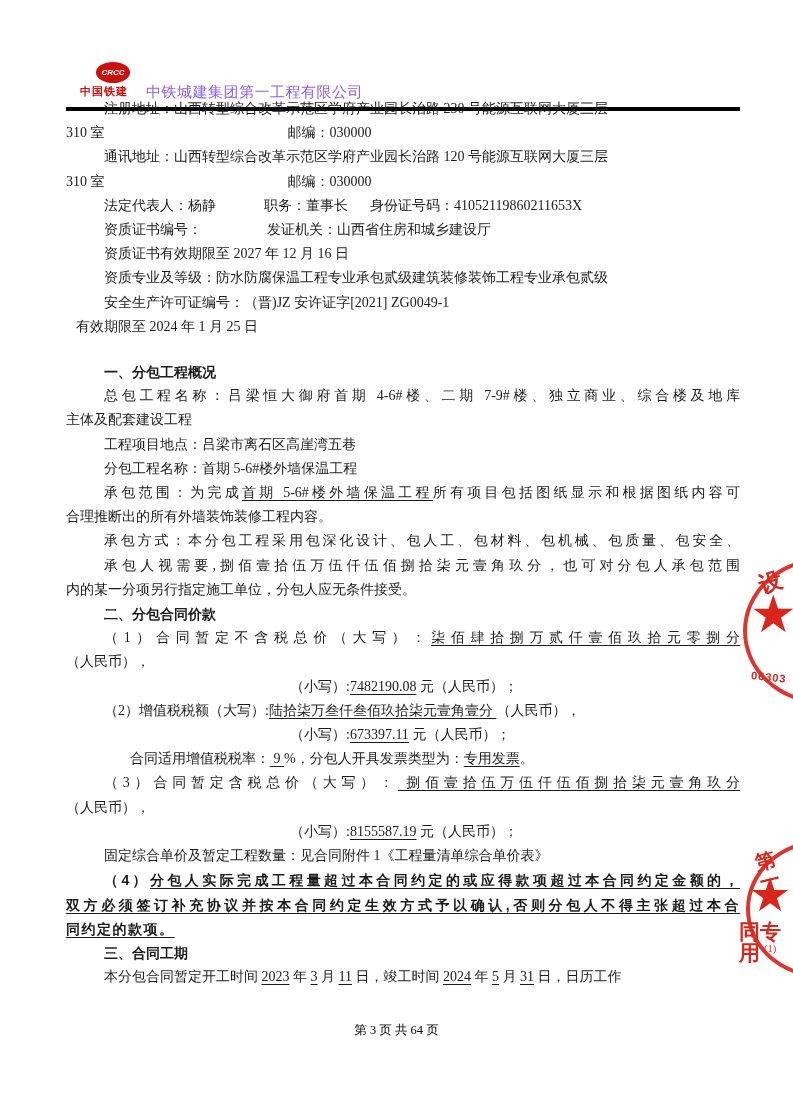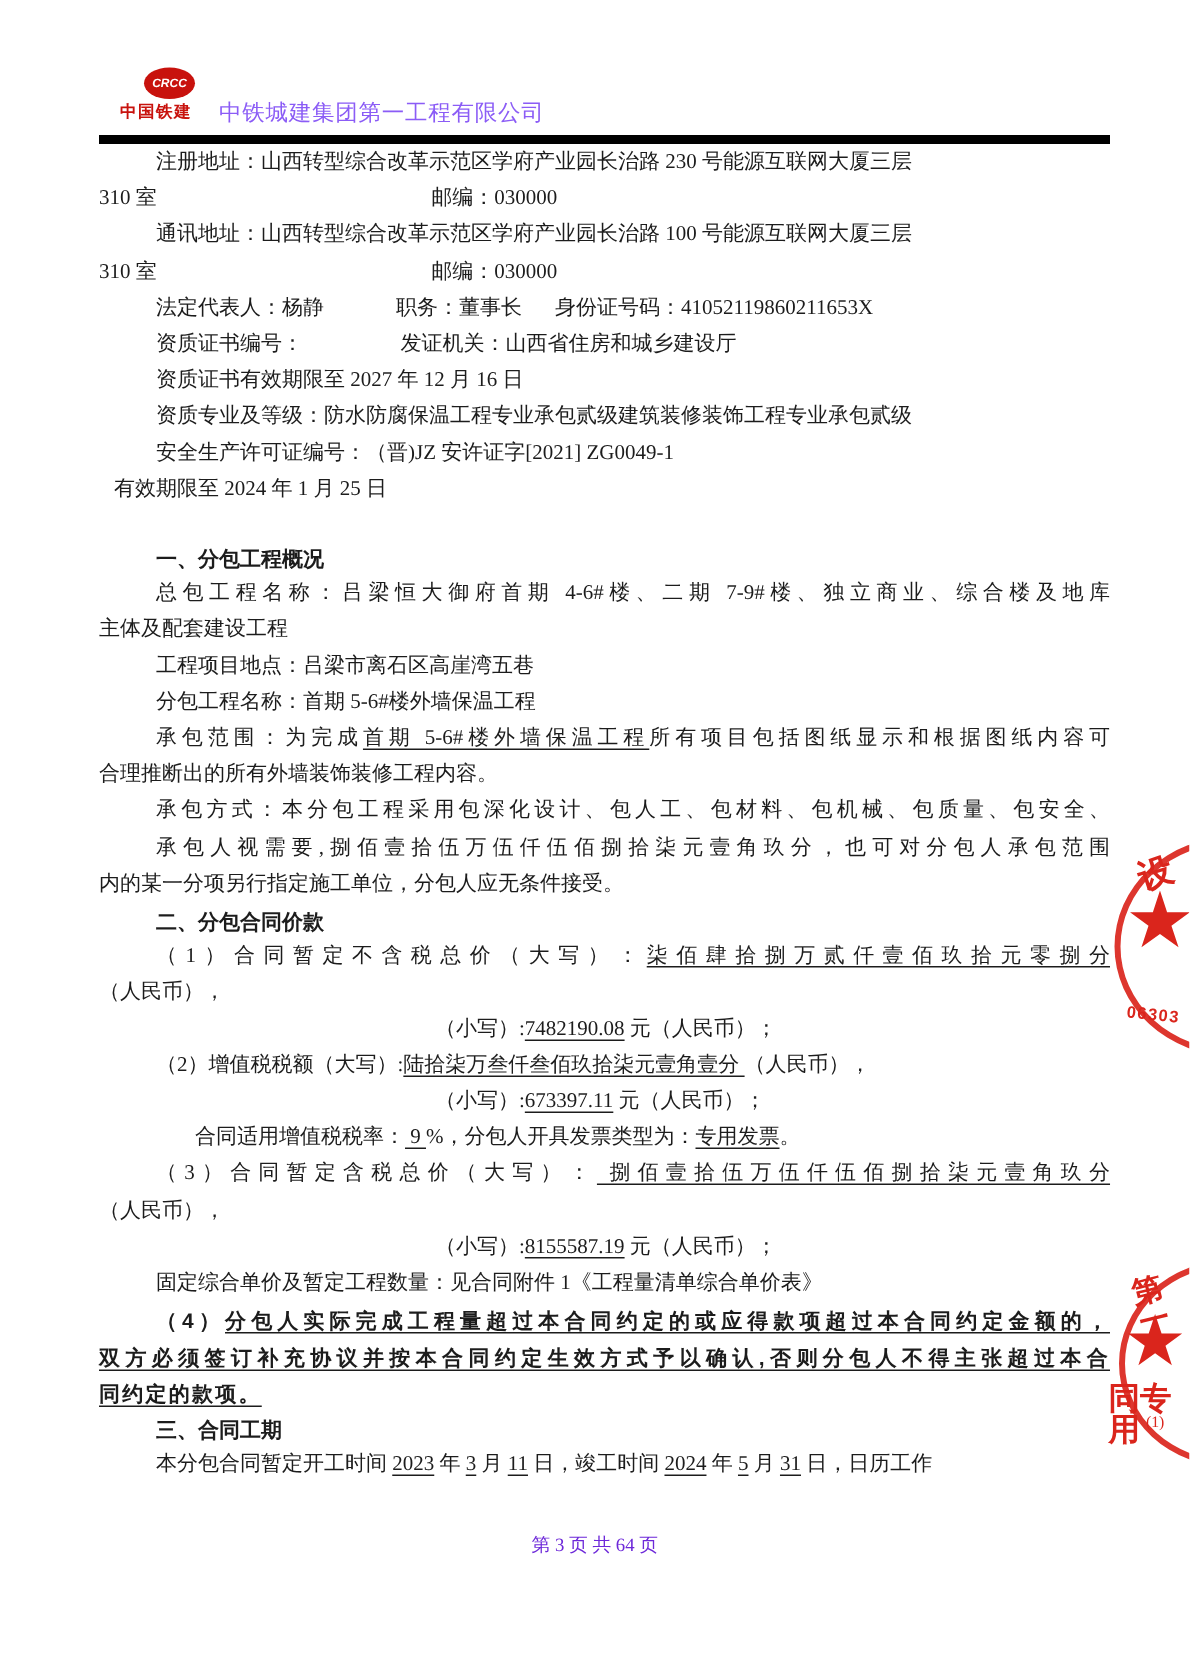--- a/index.html
+++ b/index.html
@@ -1,41 +1,41 @@
 <!DOCTYPE html>
 <html><head>
 <meta charset="utf-8">
 <style>
   html,body{margin:0;padding:0;background:#fff;}
   .page{position:relative;width:793px;height:1111px;background:#fff;overflow:hidden;
         font-family:"Liberation Serif","DejaVu Serif",serif;color:#1c1c1c;}
   
-  .header{position:absolute;left:66px;top:39px;width:674px;height:51px;
-          border-bottom:6px solid #000000;}
+  .header{position:absolute;left:66px;top:56px;width:674px;height:51px;
+          border-bottom:4px solid #000000;}
   .emblem{position:absolute;left:30px;top:6px;width:34px;height:21px;background:#c8120d;
           border-radius:50%;color:#fff;font-family:"Liberation Sans",sans-serif;
           font-weight:bold;font-style:italic;font-size:8px;line-height:21px;text-align:center;}
   .brand{position:absolute;left:14px;top:28px;color:#c8120d;font-weight:bold;
          font-size:11px;font-family:"Liberation Sans",sans-serif;letter-spacing:1px;}
   .company{position:absolute;left:80px;top:27px;font-size:15px;color:#8b5cf6;letter-spacing:.5px;}
   
   .content{position:absolute;left:66px;top:97px;width:674px;font-size:14px;line-height:24.2px;}
   .para{margin:0;text-align:justify;}
   .ind{text-indent:38px;}
   .ind-sm{text-indent:10px;}
   .ml64{text-indent:64px;}
   .ml290{padding-left:224px;}
   .fill{text-align-last:justify;}
   .gap-top{margin-top:21px;}
   .hei{font-family:"Liberation Sans",sans-serif;font-weight:bold;}
   .ls1{letter-spacing:1.5px;}
   .run.u{text-decoration:underline;text-underline-offset:3px;}
   
   .footer{position:absolute;left:0;top:1022px;width:793px;text-align:center;
-          font-size:12.5px;color:#6d28d9;}
+          font-size:12.5px;color:#000000;}
   
   .stamp{position:absolute;color:#da251c;}
   .stamp .ring{position:absolute;border:4px solid #da251c;border-radius:50%;opacity:.92;}
   .stamp span{position:absolute;line-height:1;}
   .stamp1{left:741px;top:556px;width:60px;height:146px;}
   .stamp1 .ring{left:2px;top:2px;width:150px;height:138px;}
   .s1-arc{left:18px;top:15px;font-size:23px;transform:rotate(-18deg);font-weight:bold;}
   .s1-star{left:9px;top:33px;font-size:52px;}
   .s1-serial{left:10px;top:116px;font-size:11px;font-weight:bold;transform:rotate(6deg);
              letter-spacing:1px;font-family:"Liberation Sans",sans-serif;}
@@ -53,21 +53,21 @@
 
   <div class="header">
     <div class="emblem">CRCC</div>
     <div class="brand">中国铁建</div>
     <div class="company">中铁城建集团第一工程有限公司</div>
   </div>
 
   <div class="content">
       <p class="para ind"><span class="run">注册地址：山西转型综合改革示范区学府产业园长治路 230 号能源互联网大厦三层</span></p>
       <p class="para"><span class="run">310 室</span><span class="run" style="margin-left: 183px;">邮编：030000</span></p>
-      <p class="para ind"><span class="run">通讯地址：山西转型综合改革示范区学府产业园长治路 100 号能源互联网大厦三层</span></p>
+      <p class="para ind"><span class="run">通讯地址：山西转型综合改革示范区学府产业园长治路 120 号能源互联网大厦三层</span></p>
       <p class="para"><span class="run">310 室</span><span class="run" style="margin-left: 183px;">邮编：030000</span></p>
       <p class="para ind"><span class="run">法定代表人：杨静</span><span class="run" style="margin-left: 48px;">职务：董事长</span><span class="run" style="margin-left: 22px;">身份证号码：41052119860211653X</span></p>
       <p class="para ind"><span class="run">资质证书编号：</span><span class="run" style="margin-left: 65px; margin-top: 16px;">发证机关：山西省住房和城乡建设厅</span></p>
       <p class="para ind"><span class="run">资质证书有效期限至 2027 年 12 月 16 日</span></p>
       <p class="para ind"><span class="run">资质专业及等级：防水防腐保温工程专业承包贰级建筑装修装饰工程专业承包贰级</span></p>
       <p class="para ind"><span class="run">安全生产许可证编号：（晋)JZ 安许证字[2021] ZG0049-1</span></p>
       <p class="para ind-sm"><span class="run">有效期限至 2024 年 1 月 25 日</span></p>
       <p class="para ind hei gap-top"><span class="run">一、分包工程概况</span></p>
       <p class="para ind fill"><span class="run">总包工程名称：吕梁恒大御府首期 4-6#楼、二期 7-9#楼、独立商业、综合楼及地库</span></p>
       <p class="para"><span class="run">主体及配套建设工程</span></p>

